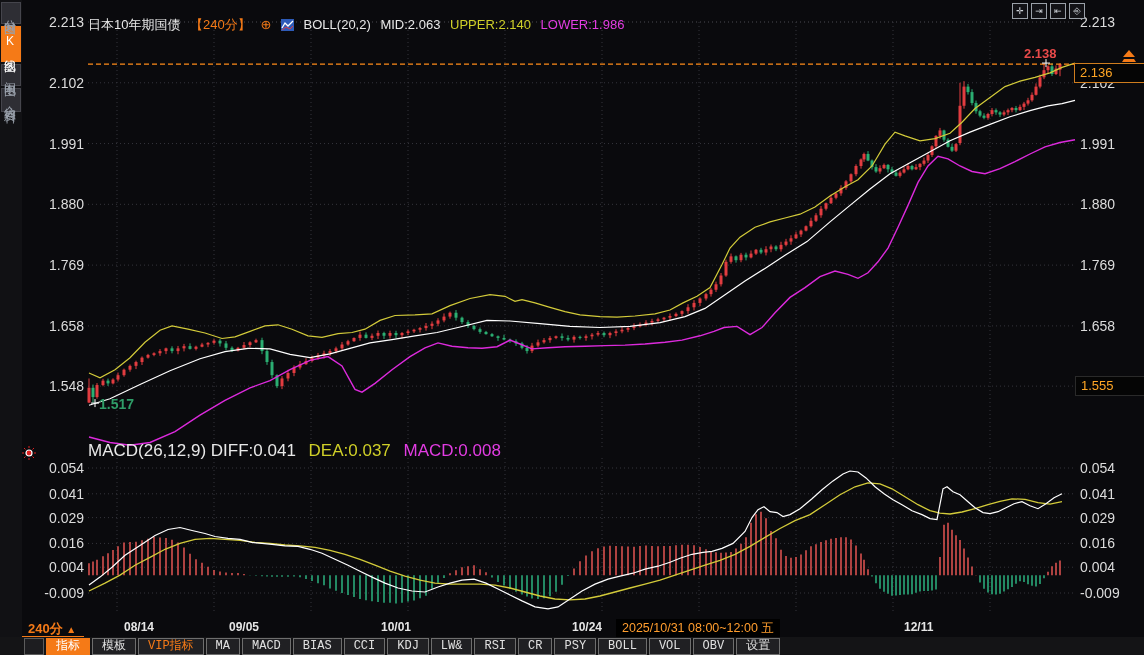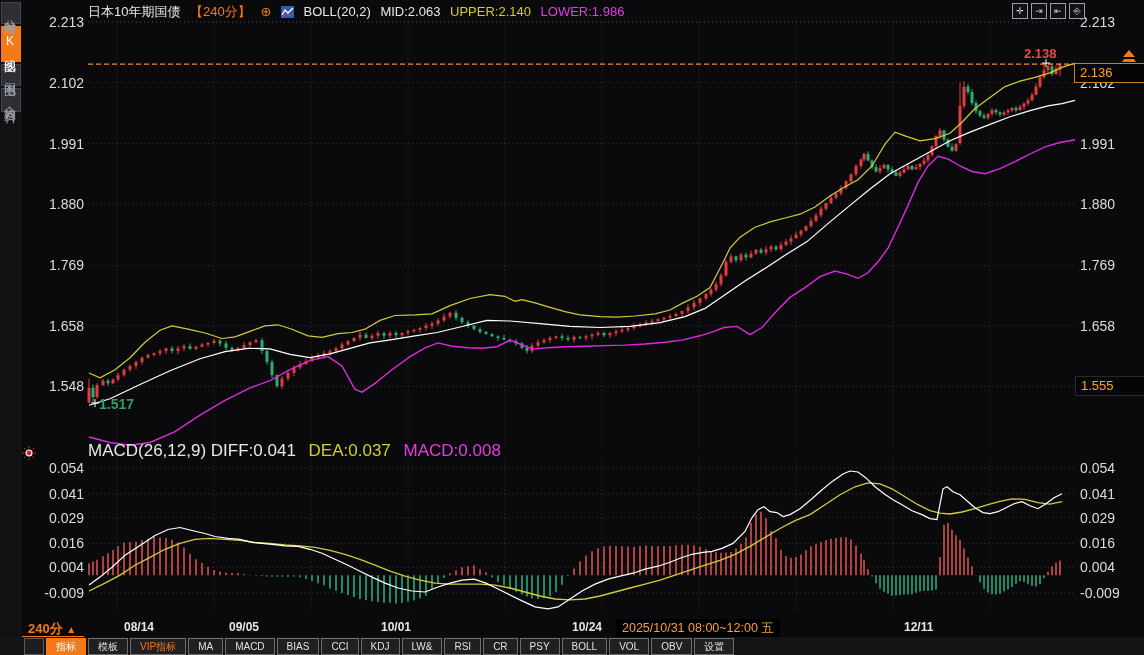--- a/index.html
+++ b/index.html
@@ -9,21 +9,21 @@
   #chart-svg{position:absolute;left:0;top:0;z-index:1;}
   .ov{position:absolute;z-index:3;white-space:nowrap;}
   
   #sidebar{position:absolute;left:0;top:0;width:22px;height:655px;background:#111114;z-index:4;}
   .side-tab{width:20px;margin:2px 0 2px 1px;box-sizing:border-box;border:1px solid #45454c;
             background:#2e2e34;color:#99a0ab;font-size:12px;line-height:1.25;
             writing-mode:vertical-lr;text-orientation:upright;text-align:center;
             padding:7px 0;letter-spacing:2px;cursor:pointer;}
   .side-tab.active{background:#f57a17;border-color:#f57a17;color:#fff;}
   
-  #hdr{left:88px;top:3px;font-size:13px;z-index:5;}
+  #hdr{left:88px;top:16px;font-size:13px;z-index:5;}
   #hdr span{margin-right:6px;}
   .t-white{color:#e8e8e8;} .t-orange{color:#f57a17;} .t-yellow{color:#cfcf28;} .t-magenta{color:#e23ce2;}
   .hicons{position:absolute;top:3px;left:1012px;display:flex;gap:3px;z-index:6;}
   .hicon{width:14px;height:14px;border:1px solid #9aa0a8;color:#cfd4da;font-size:9px;
          display:flex;align-items:center;justify-content:center;background:#121216;cursor:pointer;}
   
   .ytick{position:absolute;font-size:14px;color:#dcdcdc;z-index:2;}
   .ytick.l{left:24px;width:60px;text-align:right;}
   .ytick.r{left:1080px;text-align:left;}
   .xtick{position:absolute;top:620px;font-size:12px;font-weight:bold;color:#e6e6e6;z-index:3;}
@@ -44,21 +44,21 @@
   #period-underline{left:22px;top:636px;width:62px;height:2px;background:#f57a17;z-index:5;}
   #date-box{left:616px;top:619px;background:#000;color:#ff9d2e;font-size:12.5px;
             padding:1px 6px;z-index:5;}
   #watermark{left:1002px;top:595px;font-size:37px;font-weight:bold;color:#8f8f8f;
              letter-spacing:2px;z-index:4;}
   
   #toolbar{position:absolute;left:0;top:637px;width:1144px;height:18px;background:#141416;
            display:flex;align-items:center;z-index:6;}
   .tb-stub{width:18px;height:15px;border:1px solid #5c5c5c;margin-left:24px;background:#1d1d20;}
   .tb-item{height:15px;line-height:15px;border:1px solid #6e6e6e;background:#202023;color:#e0e0e0;
-           font-size:10px;padding:0 9px;margin-left:2px;cursor:pointer;}
+           font-size:12px;padding:0 9px;margin-left:2px;cursor:pointer;font-family:Liberation Mono, monospace;}
   .tb-item.active{background:#f57a17;border-color:#f57a17;color:#fff;}
   .tb-item.vip{color:#f57a17;}
 </style>
 </head>
 <body>
 
 <div id="stage">
 
   <svg id="chart-svg" width="1144" height="655">
       <line x1="88" y1="22" x2="1076" y2="22" stroke="#4a4a52" stroke-dasharray="1 3" stroke-width="1"></line>

